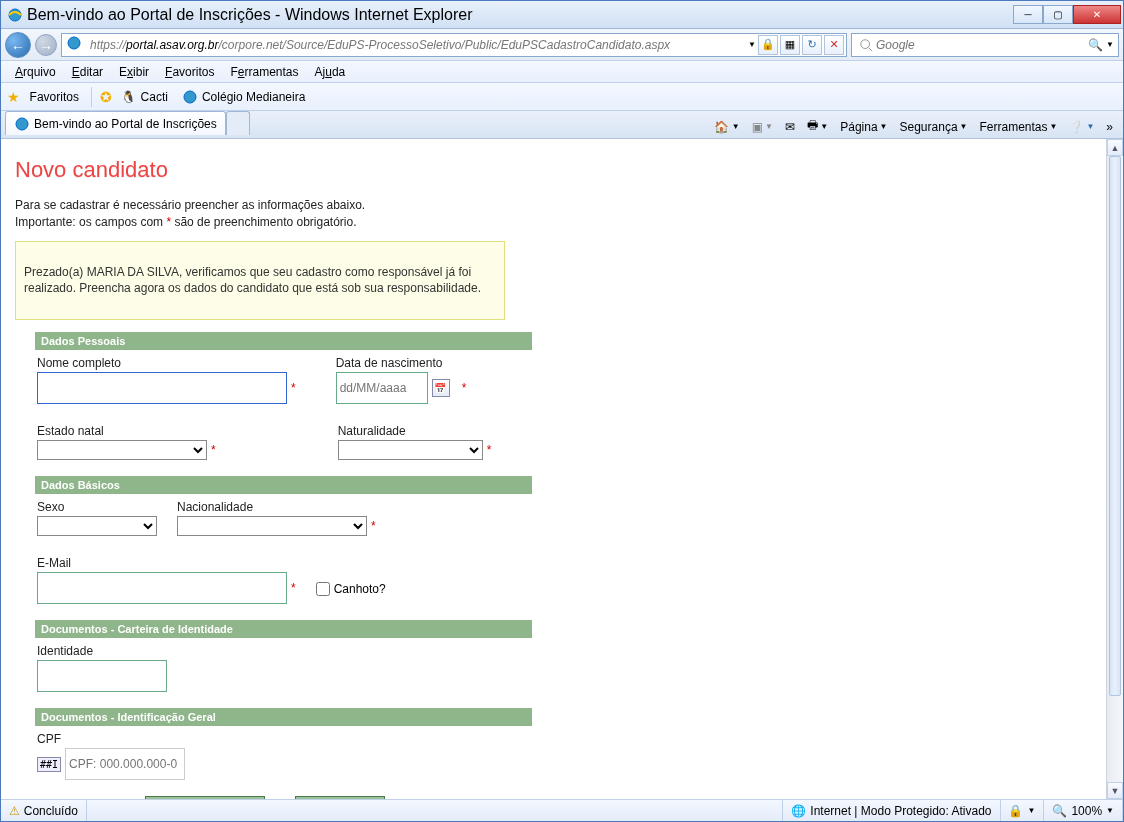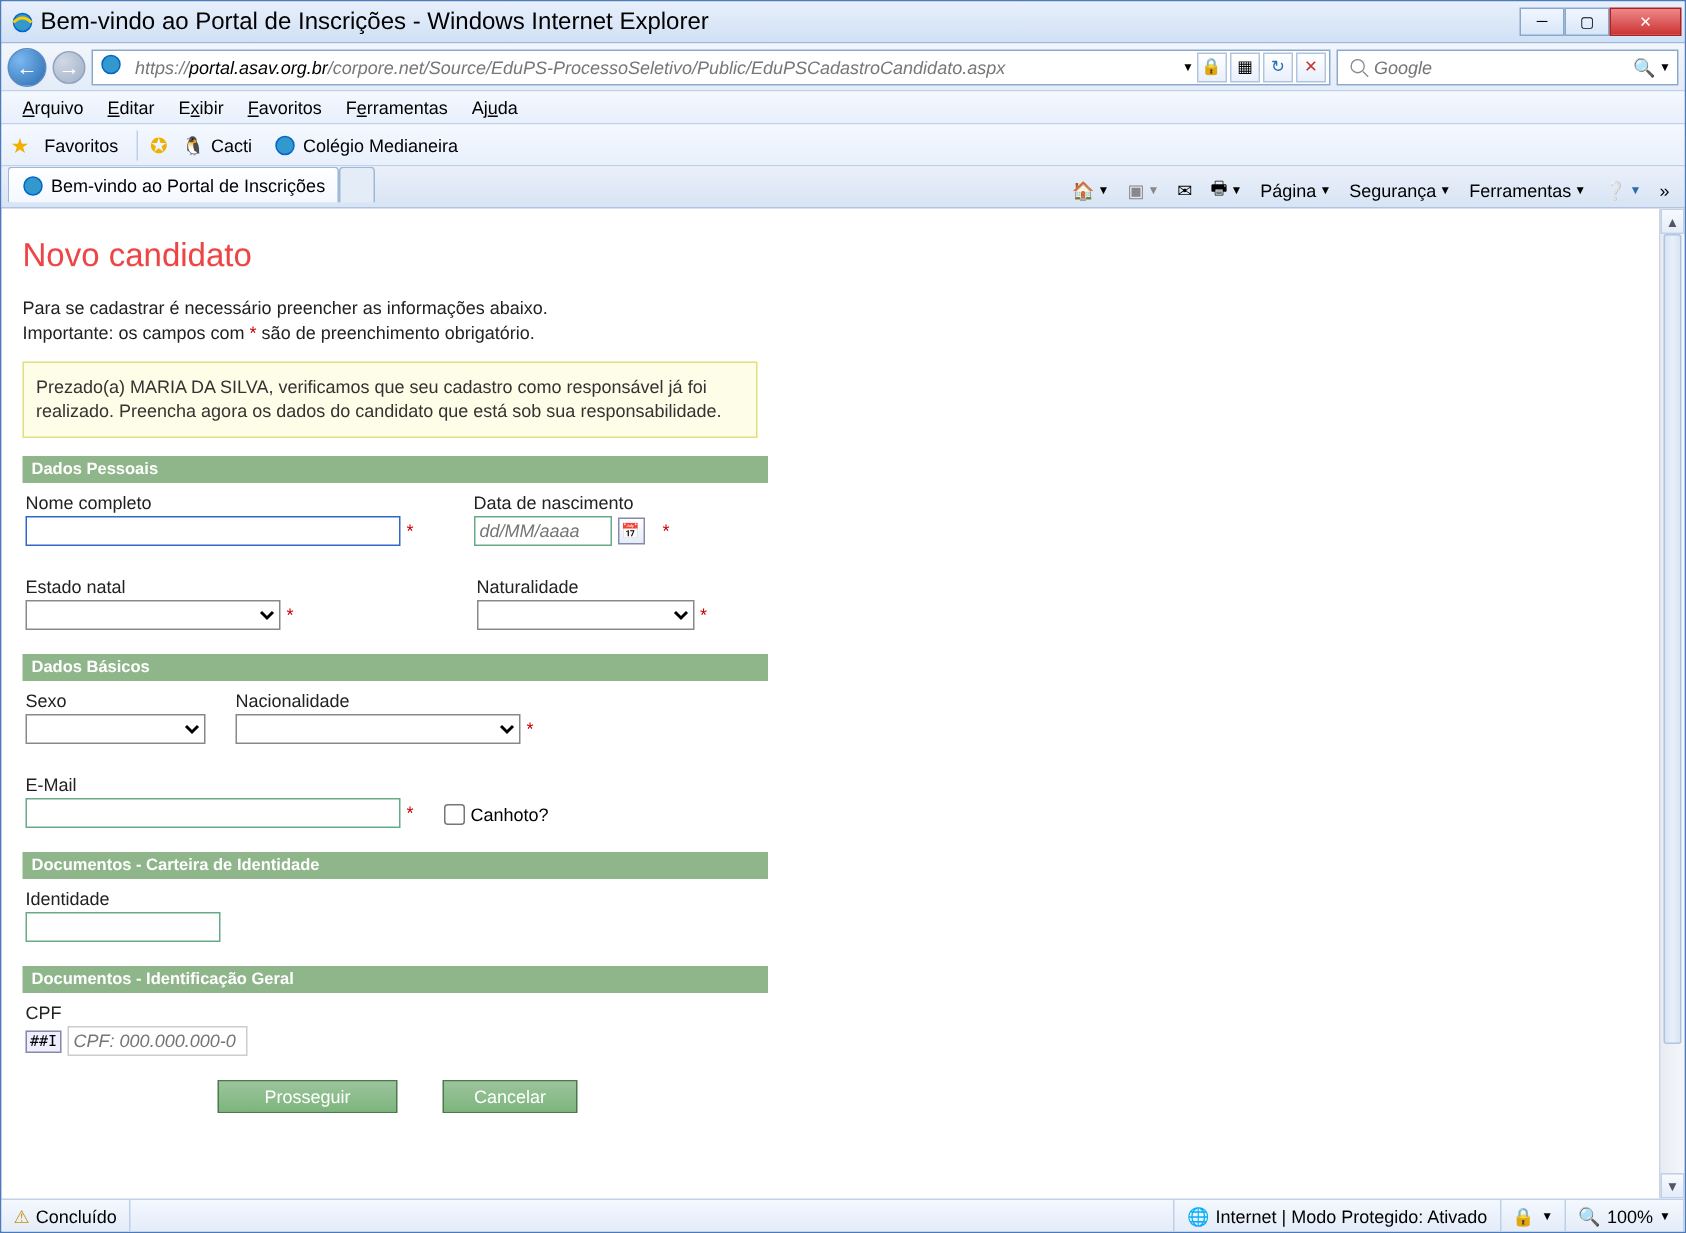--- a/index.html
+++ b/index.html
@@ -19,21 +19,21 @@
   .navbtn { width:26px; height:26px; border-radius:50%; background: radial-gradient(circle at 30% 30%, #7ab8f0, #2a6cb0); border:1px solid #5a8cc4; display:flex; align-items:center; justify-content:center; color:#fff; font-size:14px; }
   .navbtn.fwd { background: radial-gradient(circle at 30% 30%, #d0d8e4, #a0b0c8); width:22px; height:22px; border-color:#90a4c0; }
   .addrwrap { flex:1; display:flex; align-items:center; height:24px; border:1px solid #8aa8cc; background:#fff; }
   .addrwrap .lock { padding:0 4px; font-size:12px; }
   .addr { flex:1; font-size:12px; padding:2px 4px; border:none; outline:none;font-style:italic; }
   .addr .gray { color:#777; }
   .addr .black { color:#000; }
   .addrbtns { display:flex; align-items:center; gap:2px; padding:0 2px; }
   .smbtn { width:20px; height:20px; border:1px solid #b0c4e0; background:linear-gradient(#fff,#e8f0fc); display:flex; align-items:center; justify-content:center; font-size:11px; }
   .lock-amber { color:#c08000; }
-  .searchwrap { width:228px; height:24px; border:1px solid #8aa8cc; background:#fff; display:flex; align-items:center; padding:0 4px; }
+  .searchwrap { width:268px; height:24px; border:1px solid #8aa8cc; background:#fff; display:flex; align-items:center; padding:0 4px; }
   .searchwrap input { flex:1; border:none; outline:none; font-size:12px; color:#888; font-style:italic; }
   .mag { width:20px; height:20px; display:flex; align-items:center; justify-content:center; }
   
   
   .menurow { height:22px; background: linear-gradient(#f4f8ff,#e8f0fc); display:flex; align-items:center; padding:0 6px; gap:0; border-bottom:1px solid #c0d0e8; }
   .menuitem { padding:6px 8px; font-size:12px; }
   .menuitem u { text-decoration:underline; }
   
   
   .favrow { height:28px; background: linear-gradient(#f4f8ff,#e8f0fc); display:flex; align-items:center; padding:0 6px; gap:6px; border-bottom:1px solid #c0d0e8; }
@@ -54,29 +54,29 @@
   .page { flex:1; overflow:auto; background:#fff; padding:10px 14px; }
   .vscroll { width:17px; background:linear-gradient(90deg,#e8ecf2,#f4f6fa); border-left:1px solid #ccd4e0; position:relative; }
   .vscroll .arrow { height:17px; display:flex; align-items:center; justify-content:center; font-size:9px; color:#556; background:linear-gradient(#f8faff,#e4ecf8); border:1px solid #c0d0e8; }
   .vscroll .thumb { position:absolute; top:17px; left:2px; right:2px; height:540px; background:linear-gradient(90deg,#d8e4f4,#e8f0fc,#d8e4f4); border:1px solid #b0c4e0; border-radius:2px; }
   .vscroll .arrow.bot { position:absolute; bottom:0; left:0; right:0; }
   
   
   h1.pgtitle { font-size:22px; font-weight:normal; color:#ef4444; text-shadow:0 1px 0 #eee; margin:8px 0 14px 0; }
   .intro { font-size:12px; color:#222; line-height:1.4; margin-bottom:10px; }
   .red { color:#c00; }
-  .notice { border:1px solid #e0e080; background:#fdfde8; padding:8px 8px; font-size:12px; color:#333; width:490px; margin-bottom:12px; line-height:1.4; }
-  
-  .section { width:497px; margin-bottom:14px; }
+  .notice { border:1px solid #e0e080; background:#fdfde8; padding:22px 8px; font-size:12px; color:#333; width:490px; margin-bottom:12px; line-height:1.4; }
+  
+  .section { width:497px; margin-bottom:14px;margin-left:20px; }
   .sechdr { background:#8fb58a; color:#fff; font-weight:bold; font-size:11px; padding:3px 6px; }
   .secbody { padding:6px 2px 2px 2px; display:flex; flex-wrap:wrap; gap:20px 40px; }
   .fld { display:flex; flex-direction:column; gap:2px; }
   .fld label { font-size:12px; color:#222; }
   .fld .row { display:flex; align-items:center; gap:4px; }
-  .fld input[type=text] { border:1px solid #6a8; background:#fff; padding:2px 3px; font-size:12px; height:20px;font-style:italic; }
+  .fld input[type=text] { border:1px solid #6a8; background:#fff; padding:2px 3px; font-size:12px; height:32px; }
   .fld input.blue { border:1px solid #36c; }
   .fld input.ghost { color:#aaa; }
   .fld select { border:1px solid #888; background:#fff; font-size:12px; height:20px; }
   .star { color:#c00; font-size:12px; }
   .calico { width:18px; height:18px; border:1px solid #88a; background:linear-gradient(#fff,#e4ecf8); display:inline-flex; align-items:center; justify-content:center; font-size:10px; }
   .chk { display:flex; align-items:center; gap:4px; margin-top:18px; }
   .chk input { width:14px; height:14px; }
   
   .btnrow { display:flex; gap:30px; justify-content:center; width:497px; margin-top:14px; margin-left:-120px; }
   .btn { width:120px; height:22px; border:1px solid #4a7a4a; background:linear-gradient(#9cc49c,#7db57d); color:#fff; font-size:12px; display:flex; align-items:center; justify-content:center; cursor:pointer;text-align:right; }

